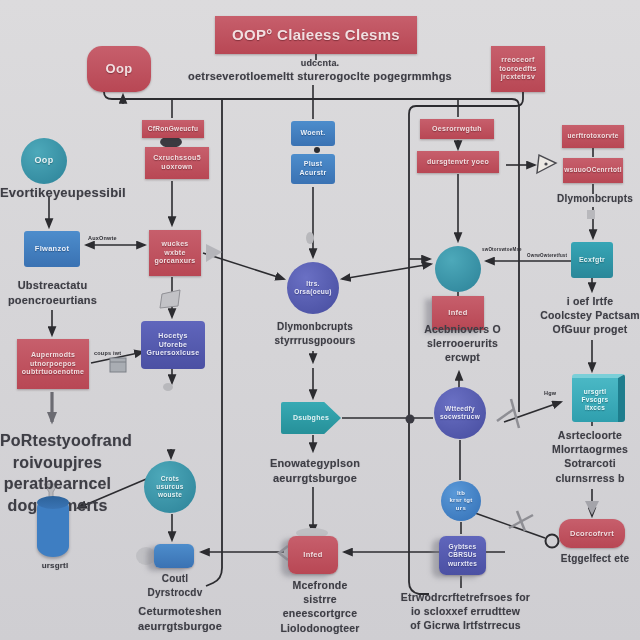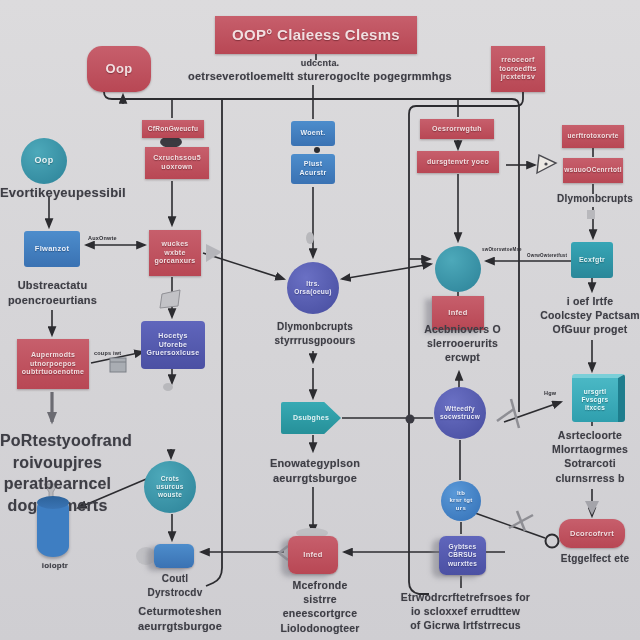--- a/index.html
+++ b/index.html
@@ -159,21 +159,21 @@
   <div class="cap" style="left:0px;top:278px;width:105px;font-size:11px">Ubstreactatu
 poencroeurtians</div>
   <div class="node red" style="left:17px;top:339px;width:72px;height:50px;font-size:7px">Aupermodts
 utnorpoepos
 oubtrtuooenotme</div>
   <div class="cap" style="left:0px;top:430px;width:115px;font-size:16px">PoRtestyoofrand
 roivoupjres
 peratbearncel
 dogrnemerts</div>
   <div class="node cyl" style="left:37px;top:497px;width:32px;height:60px"></div>
-  <div class="cap" style="left:20px;top:561px;width:70px;font-size:8px;font-weight:600">ioioptr</div>
+  <div class="cap" style="left:20px;top:561px;width:70px;font-size:8px;font-weight:600">ursgrtl</div>
 
   <div class="node red" style="left:142px;top:120px;width:62px;height:18px;font-size:6.5px">CfRonGweucfu</div>
   <div class="node red" style="left:145px;top:147px;width:64px;height:32px;font-size:7px">Cxruchssou5
 uoxrown</div>
   <div class="node red" style="left:149px;top:230px;width:52px;height:46px;font-size:7px">wuckes
 wxbte
 gorcanxurs</div>
   <div class="node indigo" style="left:141px;top:321px;width:64px;height:48px;font-size:7px">Hocetys
 Uforebe
 Gruersoxlcuse</div>

